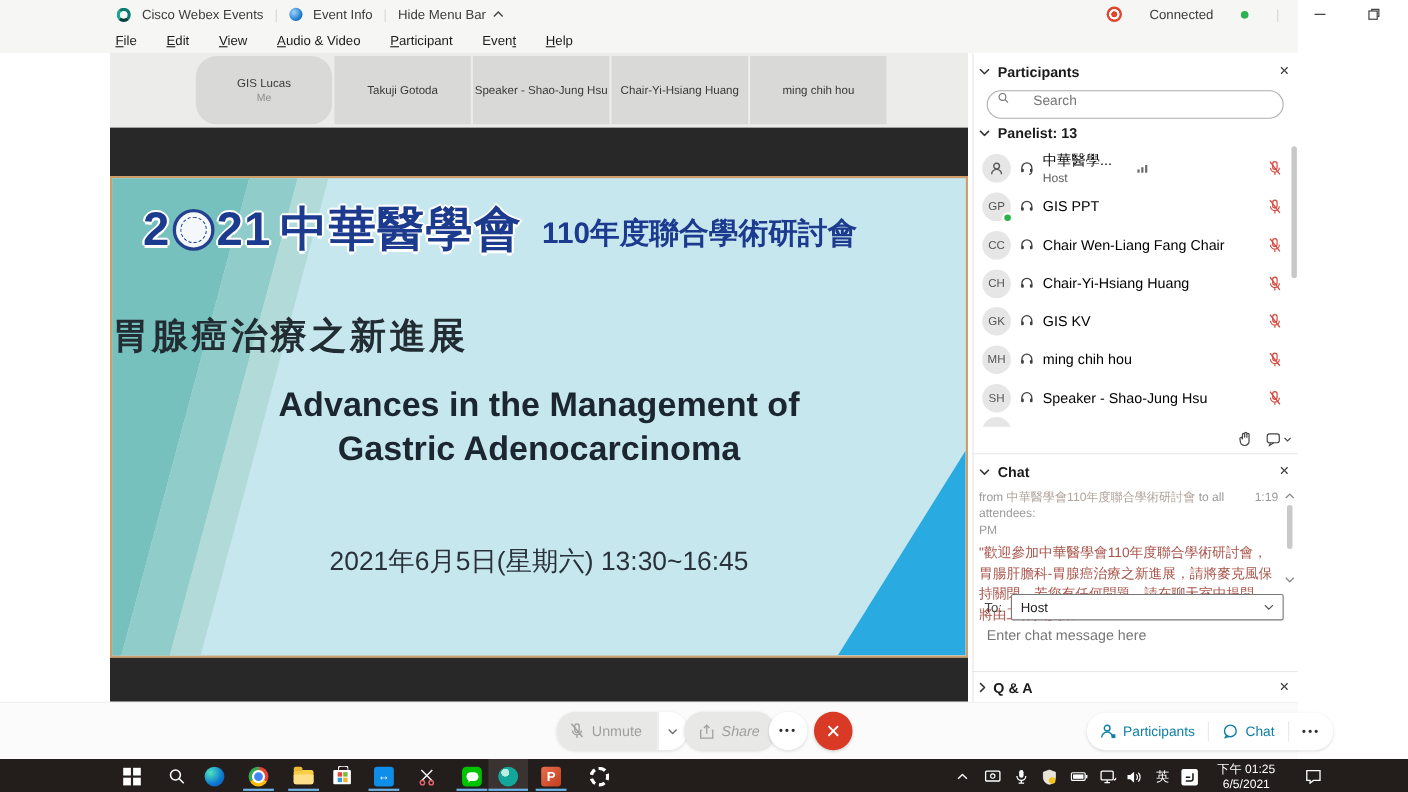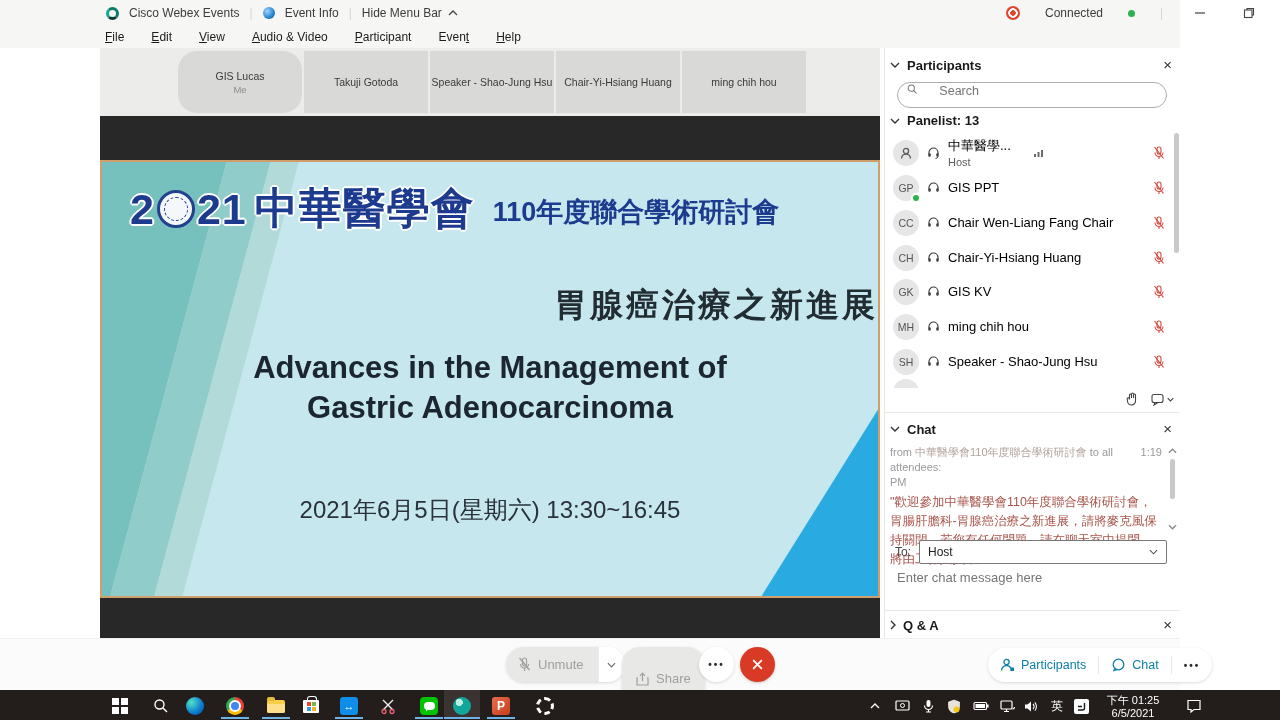--- a/index.html
+++ b/index.html
@@ -32,21 +32,21 @@
   .stripe{position:absolute;top:-20px;height:500px;transform:skewX(-15deg);transform-origin:top left;}
   .cyan-tri{position:absolute;left:0;top:0;width:100%;height:100%;
             background:#29abe2;clip-path:polygon(100% 57%,100% 100%,85% 100%);}
   .slide-head{position:absolute;left:28px;top:18px;display:flex;align-items:center;}
   .navy-big{font-size:43px;font-weight:800;color:#1c3a8e;letter-spacing:1px;
      text-shadow:-2px 0 #fff,2px 0 #fff,0 -2px #fff,0 2px #fff,-1px -1px #fff,1px 1px #fff,-1px 1px #fff,1px -1px #fff;}
   .seal{width:32px;height:32px;border-radius:50%;background:#f4f8fb;border:3px solid #24418f;
         margin:0 2px;display:flex;align-items:center;justify-content:center;}
   .seal-inner{width:22px;height:22px;border-radius:50%;border:1px dashed #24418f;}
   .navy-sub{font-size:27px;font-weight:700;color:#1c3a8e;margin-left:18px;margin-top:6px;}
-  .slide-title-cn{position:absolute;left:0;top:121px;width:100%;text-align:right;
+  .slide-title-cn{position:absolute;left:0;top:121px;width:100%;text-align:left;
       font-size:33px;font-weight:600;color:#212d33;letter-spacing:3px;}
   .slide-title-en{position:absolute;left:0;top:186px;width:100%;text-align:center;
       font-size:31px;font-weight:700;color:#1c2630;line-height:40px;}
   .slide-date{position:absolute;left:0;top:332px;width:100%;text-align:center;
       font-size:24px;color:#29323a;}
 
   
   .controlbar{left:0;top:638px;width:1180px;height:52px;background:#fbfbfb;border-top:1px solid #efefef;box-sizing:border-box;}
   .pill{border-radius:18px;box-shadow:0 1px 3px rgba(0,0,0,.14);}
   .gray-btn{background:#e8e8e7;color:#9f9f9f;font-size:13px;}
@@ -191,21 +191,21 @@
     </svg>
     <span>Unmute</span>
   </div>
   <div class="flex" style="height:100%;width:26px;background:#fff;border-left:1px solid #ededed;justify-content:center;">
     <svg width="9" height="6" viewBox="0 0 10 6">
         <path d="M1 1 L5 5 L9 1" fill="none" stroke="#6d6d6d" stroke-width="1.3"></path>
       </svg>
   </div>
 </div>
 
-<div class="abs pill gray-btn flex" style="left:622px;top:647px;height:35px;padding:14px 14px;gap:7px;">
+<div class="abs pill gray-btn flex" style="left:622px;top:647px;height:35px;padding:0 14px;gap:7px;font-style:italic;">
   <svg width="13" height="14" viewBox="0 0 13 14">
     <path d="M6.5 9 V1.5 M4 3.8 L6.5 1.2 L9 3.8" fill="none" stroke="#9f9f9f" stroke-width="1.2"></path>
     <path d="M2 6 H1 V13 H12 V6 H11" fill="none" stroke="#9f9f9f" stroke-width="1.2"></path>
   </svg>
   <span>Share</span>
 </div>
 
 <div class="abs pill circle-btn" style="left:699px;top:647px;width:35px;height:35px;background:#fff;">
   <span class="dots">•••</span>
 </div>

